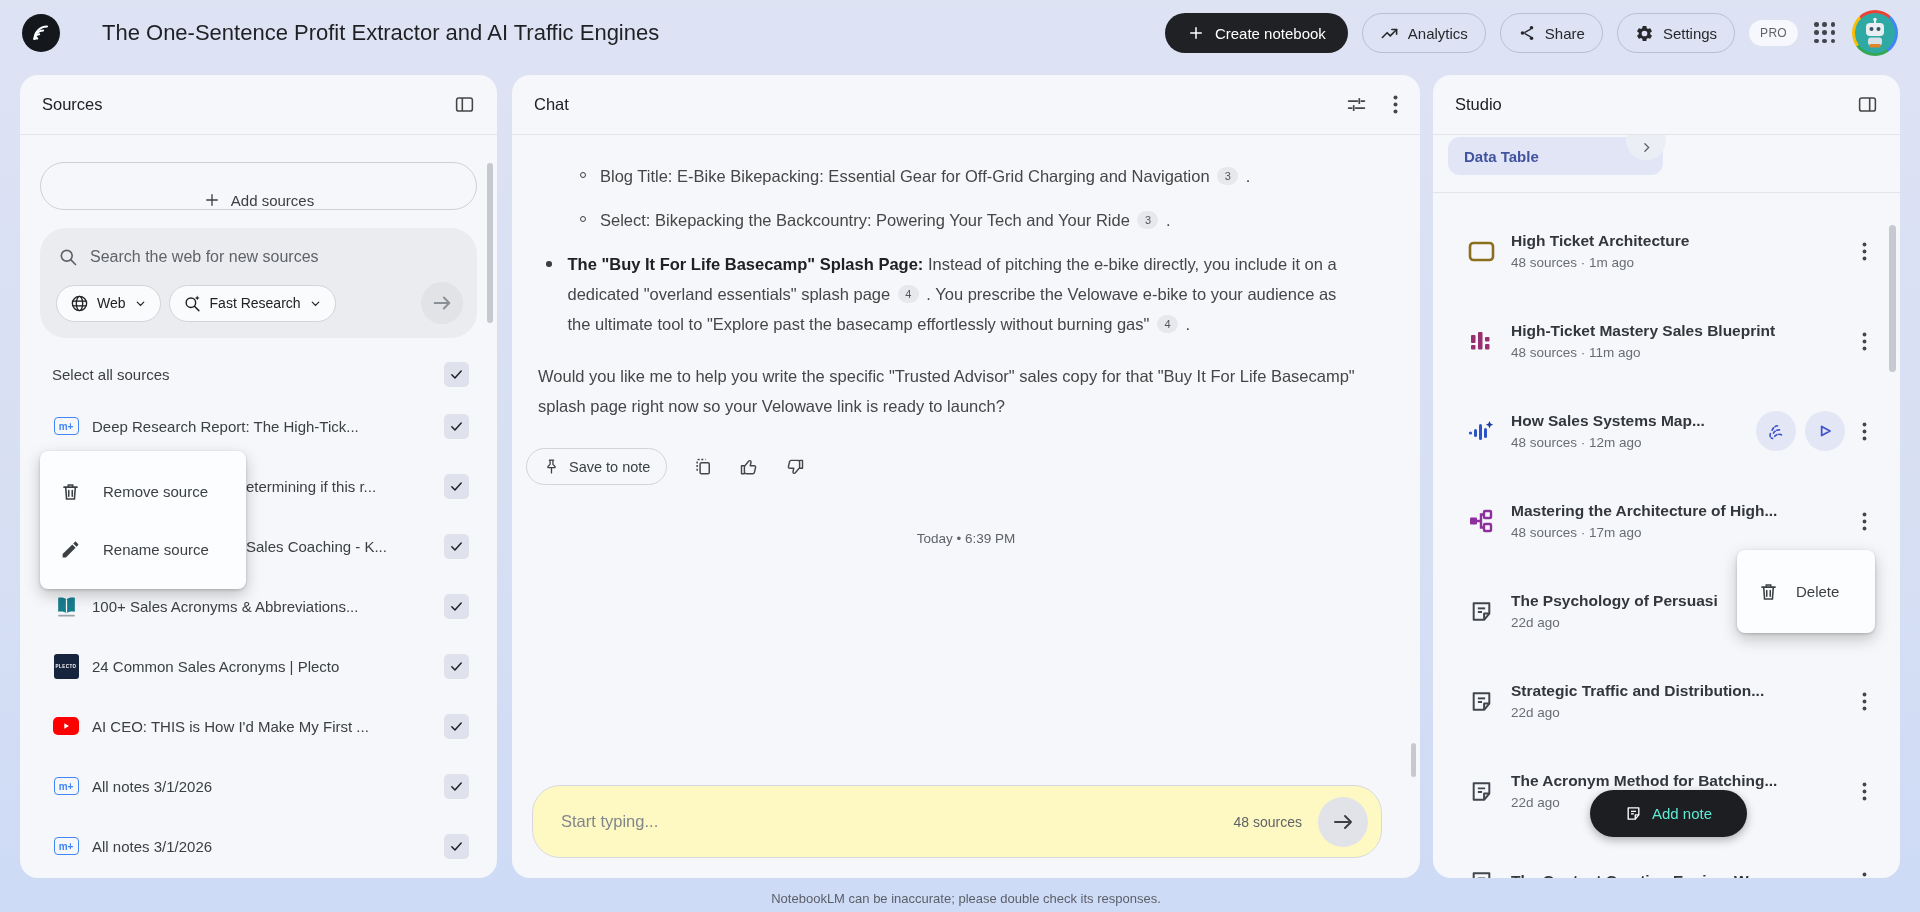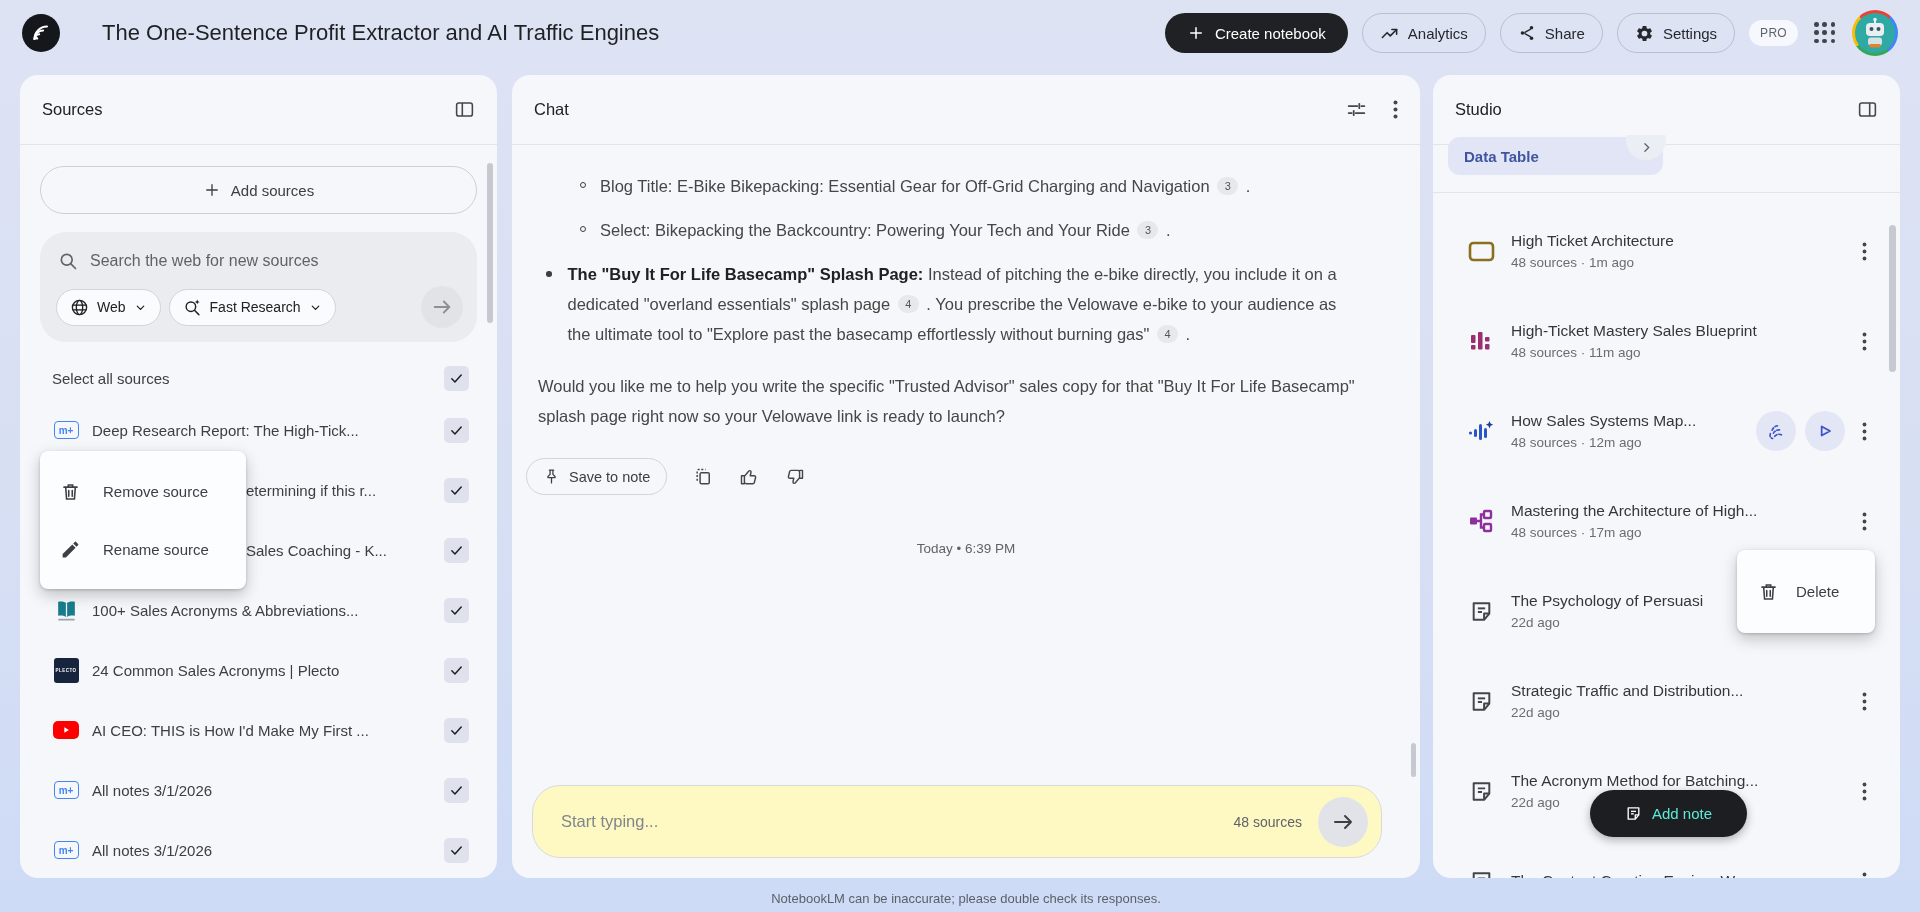--- a/index.html
+++ b/index.html
@@ -21,26 +21,26 @@
   .grid9 i{width:4.5px;height:4.5px;border-radius:50%;background:#40454c}
   .avatar{width:46px;height:46px;border-radius:50%;padding:3px;cursor:pointer;
     background:conic-gradient(#ea4335 0 12%,#4285f4 12% 40%,#34a853 40% 65%,#fbbc04 65% 88%,#ea4335 88%);}
   .avatar .inner{width:100%;height:100%;border-radius:50%;background:#2fa9a4;display:flex;align-items:center;justify-content:center;overflow:hidden}
 
   
   .panel{position:absolute;top:75px;height:803px;background:#f6f7fa;border-radius:18px;overflow:hidden}
   .p-left{left:20px;width:477px}
   .p-chat{left:512px;width:908px}
   .p-studio{left:1433px;width:467px}
-  .p-head{height:70px;display:flex;align-items:center;justify-content:space-between;padding:0 22px;border-bottom:1px solid #e3e4e8}
+  .p-head{height:60px;display:flex;align-items:center;justify-content:space-between;padding:0 22px;border-bottom:1px solid #e3e4e8}
   .p-head .t{font-size:16.5px;color:#202124}
   .head-ic{color:#444746;cursor:pointer}
 
   
-  .add-src{margin:21px 20px 0;height:48px;border:1px solid #ced0d6;border-radius:24px;display:flex;align-items:center;justify-content:center;gap:10px;font-size:15px;color:#3c4043;cursor:pointer}
+  .add-src{margin:27px 20px 0;height:48px;border:1px solid #ced0d6;border-radius:24px;display:flex;align-items:flex-end;justify-content:center;gap:10px;font-size:15px;color:#3c4043;cursor:pointer}
   .searchbox{margin:18px 20px 0;background:#ebecef;border-radius:26px;padding:15px 14px 14px 16px}
   .sb-r1{display:flex;align-items:center;gap:12px;color:#5f6368;font-size:16px;padding:4px 2px 2px}
   .sb-r2{display:flex;align-items:center;margin-top:13px}
   .chip{height:37px;background:#fafbfc;border:1px solid #d2d4d9;border-radius:19px;display:flex;align-items:center;gap:8px;padding:0 13px;font-size:14px;color:#202124;cursor:pointer}
   .chip+.chip{margin-left:8px}
   .sb-go{margin-left:auto;width:42px;height:42px;border-radius:50%;background:#e2e3e7;color:#8b9097;display:flex;align-items:center;justify-content:center;cursor:pointer}
   .selall{margin:24px 28px 14px 32px;display:flex;align-items:center;font-size:15px;color:#3c4043}
   .cb{width:25px;height:25px;border-radius:5px;background:#dfe2ec;display:flex;align-items:center;justify-content:center;margin-left:auto;cursor:pointer}
   .src-row{height:50px;margin:0 28px 10px 32px;display:flex;align-items:center}
   .src-ic{width:28px;display:flex;justify-content:center}
@@ -76,21 +76,21 @@
 
   
   .studio-scroll{position:absolute;top:60px;left:0;right:0;bottom:0;overflow:hidden}
   .dt-chip{position:absolute;left:15px;top:2px;width:215px;height:38px;background:#e1e5f6;border-radius:12px;display:flex;align-items:center;padding:0 16px;font-size:15px;color:#41549f;font-weight:bold;cursor:pointer}
   .dt-circle{position:absolute;left:178px;top:-17px;width:40px;height:40px;border-radius:50%;background:#eceef5;color:#5f6368;display:flex;align-items:flex-end;justify-content:center;padding-bottom:6px;cursor:pointer}
   .st-div{position:absolute;left:0;right:0;top:57px;border-top:1px solid #e3e4e8}
   .st-list{position:absolute;top:85px;left:0;right:0}
   .st-row{height:62px;margin:0 26px 28px 33px;display:flex;align-items:center}
   .st-ic{width:30px;display:flex;justify-content:center;margin-right:15px}
   .st-txt{flex:1;min-width:0}
-  .st-title{font-size:15.5px;color:#33373c;font-weight:400;white-space:nowrap;overflow:hidden;text-overflow:ellipsis}
+  .st-title{font-size:15.5px;color:#33373c;font-weight:700;white-space:nowrap;overflow:hidden;text-overflow:ellipsis}
   .st-meta{font-size:13.5px;color:#686d74;margin-top:5px}
   .st-kebab{width:20px;display:flex;justify-content:center;color:#444746;cursor:pointer}
   .circ-btn{width:40px;height:40px;border-radius:50%;background:#e3e6f5;color:#3e53c9;display:flex;align-items:center;justify-content:center;margin-right:9px;cursor:pointer}
   .del-menu{position:absolute;left:304px;top:415px;width:138px;height:83px;background:#fcfdff;border-radius:8px;box-shadow:0 1px 3px rgba(0,0,0,.18),0 6px 16px rgba(0,0,0,.22);display:flex;align-items:center;gap:17px;padding:0 21px;font-size:15px;color:#3c4043;cursor:pointer;z-index:6}
   .add-note{position:absolute;left:157px;top:715px;width:157px;height:47px;border-radius:24px;background:#1d1e21;color:#5eead4;display:flex;align-items:center;justify-content:center;gap:10px;font-size:15px;box-shadow:0 3px 10px rgba(0,0,0,.3);cursor:pointer;z-index:7}
 </style>
 </head>
 <body>
 
 <div class="topbar">

